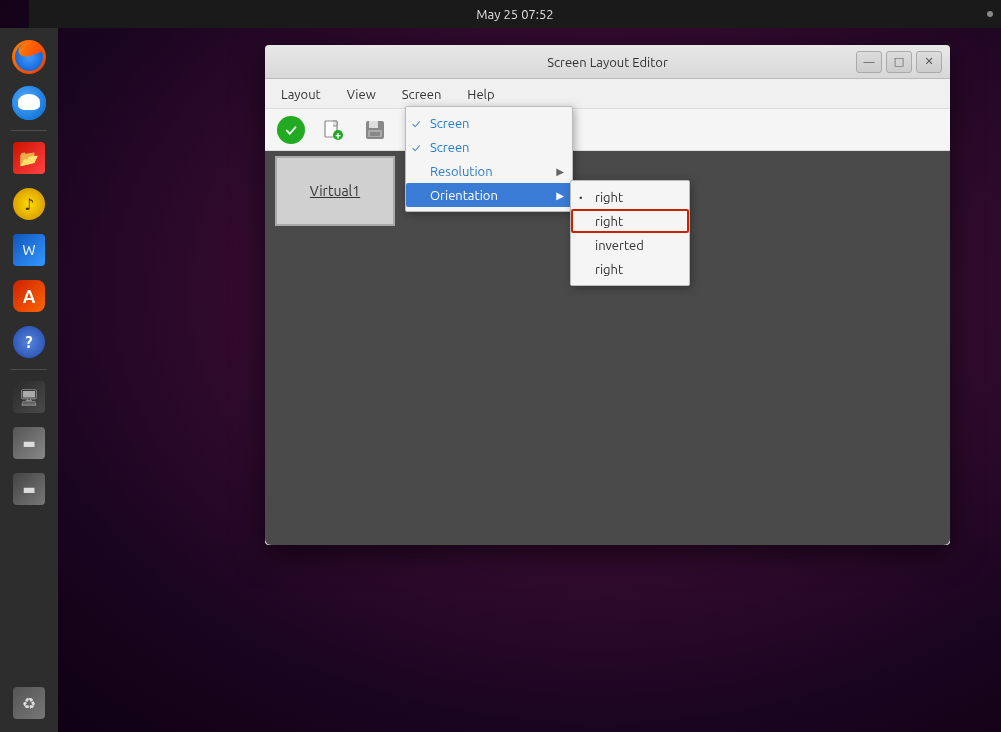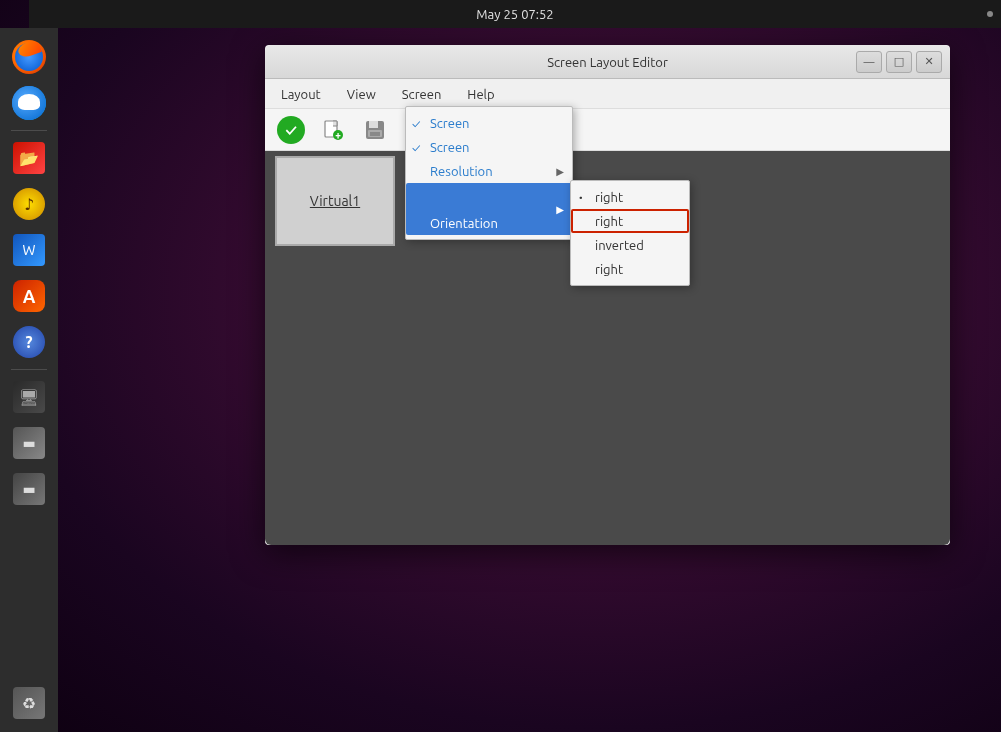--- a/index.html
+++ b/index.html
@@ -178,21 +178,21 @@
       position: relative;
       border-radius: 0 0 6px 6px;
     }
 
     
     .virtual-box {
       position: absolute;
       left: 10px;
       top: 5px;
       width: 120px;
-      height: 90px;
+      height: 70px;
       background: #d0d0d0;
       border: 2px solid #aaa;
       display: flex;
       align-items: center;
       justify-content: center;
       cursor: pointer;
     }
     .virtual-label {
       font-size: 14px;
       color: #333;
@@ -410,21 +410,21 @@
       <span class="ctx-check">✓</span>
       <span>Screen</span>
     </div>
 
     <div class="ctx-item active-item">
       <span>Resolution</span>
       <span class="ctx-arrow">▶</span>
     </div>
 
     <div class="ctx-item active-item" style="background:#3a7bd5;color:white;border-radius:2px;">
-      <span style="color:white;margin-top:28px;">Orientation</span>
+      <span style="color:white;">Orientation</span>
       <span class="ctx-arrow" style="color:white;">▶</span>
     </div>
   </div>
 
   <div class="ctx-menu-2">
 
     <div class="ctx-item2">
       <span class="ctx-bullet">•</span>
       <span>right</span>
     </div>

